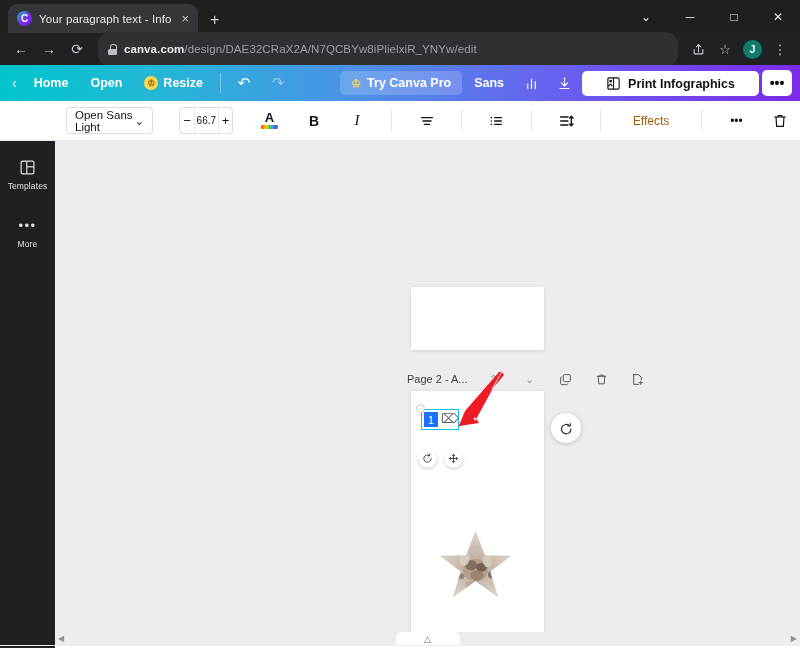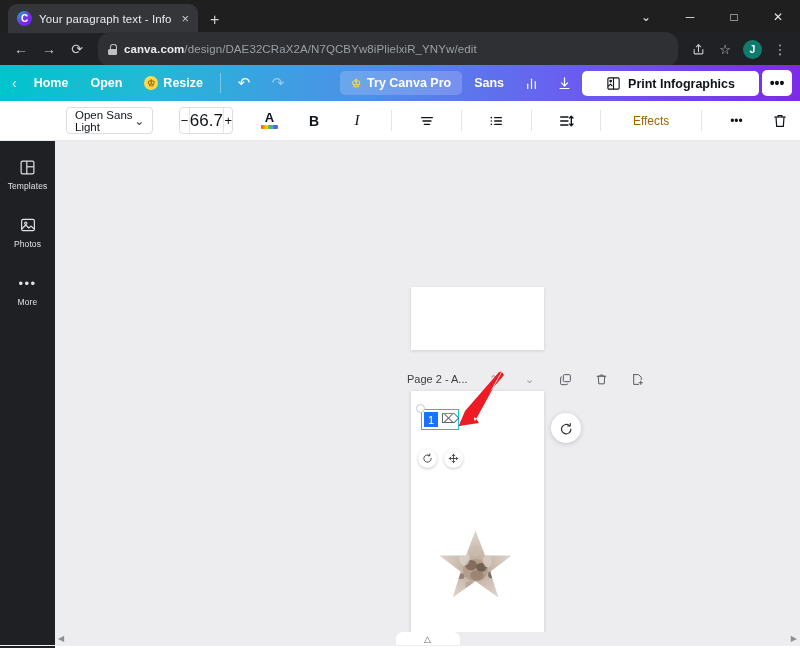--- a/index.html
+++ b/index.html
@@ -103,21 +103,21 @@
     height:40px;background:#fff;display:flex;align-items:center;
     padding:0 12px 0 66px;gap:26px;border-bottom:1px solid #e8eaed;position:relative;
   }
   .font-select {
     width:132px;height:27px;border:1px solid #dcdee1;border-radius:4px;
     display:flex;align-items:center;justify-content:space-between;padding:0 8px;
     font-size:11.5px;color:#0e1318;font-weight:400;
   }
   .size-group { display:flex;align-items:center;border:1px solid #dcdee1;border-radius:4px;height:27px;overflow:hidden;}
   .size-btn { width:23px;height:27px;display:flex;align-items:center;justify-content:center;font-size:13px;color:#0e1318;}
-  .size-val { width:40px;text-align:center;font-size:17px;color:#0e1318;border-left:1px solid #e3e5e8;border-right:1px solid #e3e5e8;line-height:27px;}
+  .size-val { width:40px;text-align:center;font-size:10px;color:#0e1318;border-left:1px solid #e3e5e8;border-right:1px solid #e3e5e8;line-height:27px;}
   .t-icon { width:28px;height:28px;display:flex;align-items:center;justify-content:center;font-size:14px;color:#0e1318;}
   .colorA { position:relative;width:20px;height:20px;display:flex;flex-direction:column;align-items:center;}
   .colorA span{font-size:13px;font-weight:700;line-height:13px;color:#0e1318;}
   .colorA i{display:block;width:17px;height:4px;border-radius:1px;margin-top:1px;
     background:linear-gradient(90deg,#ff3b30,#ff9500,#ffd60a,#34c759,#32ade6,#5856d6,#af52de);}
   .tsep { width:1px;height:21px;background:#e3e5e8;}
   .effects { font-size:12px;color:#a16207;padding:0 6px;}
   .trash-right { margin-left:auto; }
 
   
@@ -360,30 +360,20 @@
               <rect x="3" y="3" width="18" height="18" rx="2"></rect>
               <path d="M11 3v18"></path>
               <path d="M11 11h10"></path>
             </svg>
         </div>
         <div class="lbl">Templates</div>
       </div>
 
 
 
-      <div class="side-item">
-        <div class="side-ico">
-          <svg width="18" height="18" viewBox="0 0 24 24" fill="none" stroke="#dfe1e4" stroke-width="1.6" stroke-linejoin="round">
-              <rect x="3.5" y="4.5" width="17" height="15" rx="2"></rect>
-              <circle cx="9" cy="9.5" r="1.5"></circle>
-              <path d="M4 17l5-5 4 4 3-2.5 4 3.5"></path>
-            </svg>
-        </div>
-        <div class="lbl">Photos</div>
-      </div>
 
 
       <div class="side-item">
         <div class="side-ico" style="color:#dfe1e4;font-size:13px;letter-spacing:1.5px">•••</div>
         <div class="lbl">More</div>
       </div>
     </div>
 
     <div class="canvas-area">
 

